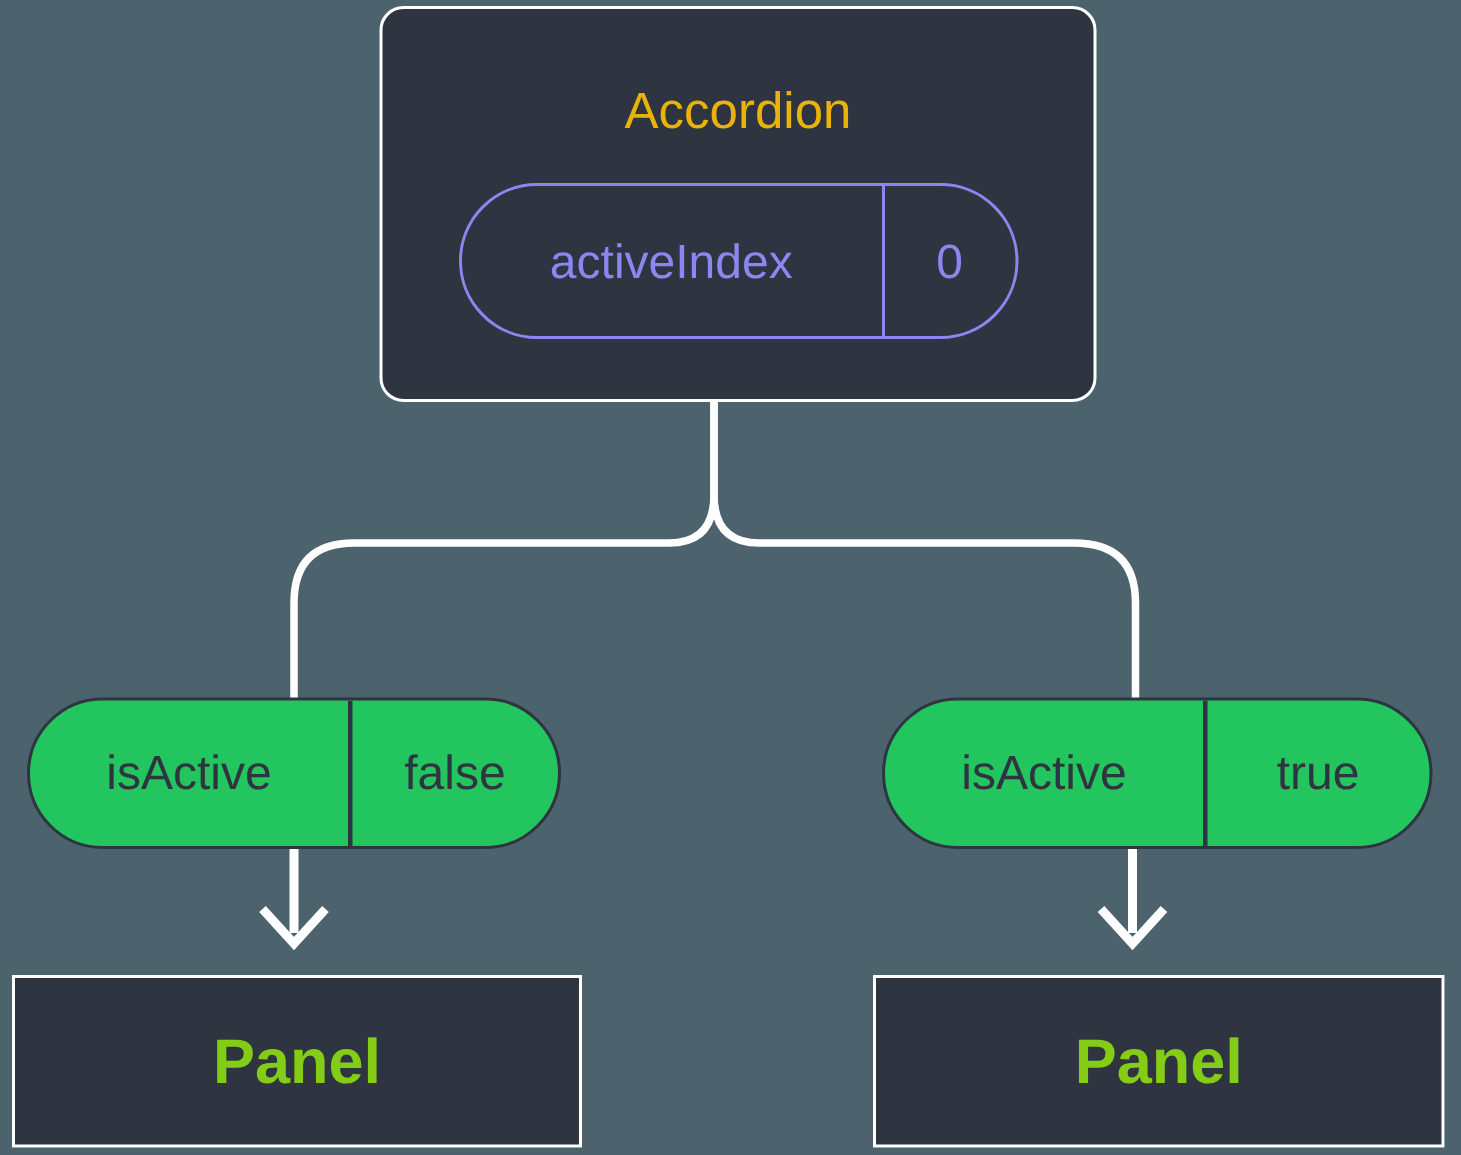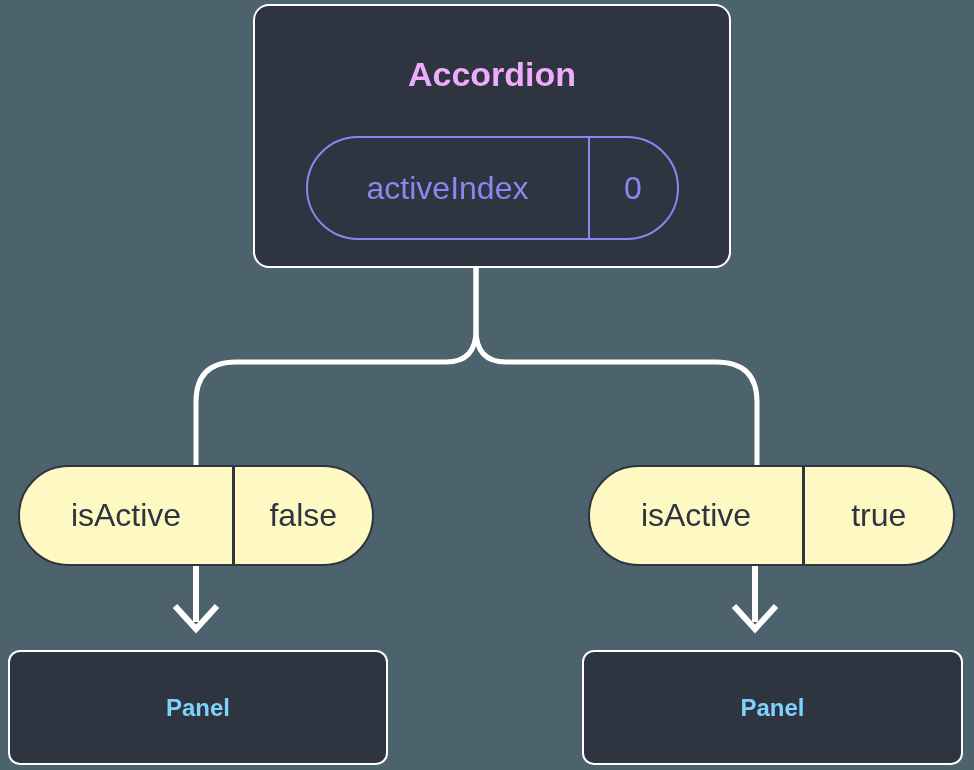--- a/index.html
+++ b/index.html
@@ -44,25 +44,25 @@
     left: 253px; top: 4px;
     width: 478px; height: 264px;
     border-radius: 16px;
     flex-direction: column;
     justify-content: flex-start;
   }
   .root-title {
     margin-top: 48px;
     line-height: 40px;
     font-size: 34px;
-    font-weight: 700;
-    color: #f0abfc;
+    font-weight: 400;
+    color: #eab308;
   }
   .state-pill {
-    margin-top: 42px;
+    margin-top: 28px;
     width: 373px; height: 104px;
     box-sizing: border-box;
     border: 2px solid #8b87f1;
     border-radius: 52px;
     display: flex;
     align-items: stretch;
     overflow: hidden;
     color: #8b87f1;
     font-size: 32px;
   }
@@ -76,21 +76,21 @@
   .state-pill .pill-divider {
     width: 2px;
     background: #8b87f1;
   }
 
   .prop-pill {
     position: absolute;
     top: 465px;
     height: 101px;
     box-sizing: border-box;
-    background: #fef9c3;
+    background: #22c55e;
     border: 2.5px solid #2e3440;
     border-radius: 51px;
     display: flex;
     align-items: stretch;
     overflow: hidden;
     z-index: 1;
     color: #2e3440;
     font-size: 32px;
   }
   .prop-pill .pill-section {
@@ -101,25 +101,25 @@
   .prop-pill .pill-key { width: 212px; }
   .prop-pill .pill-val { flex: 1; }
   .prop-pill .pill-divider {
     width: 2.5px;
     background: #2e3440;
   }
   .prop-pill-left  { left: 18px;  width: 356px; }
   .prop-pill-right { left: 588px; width: 367px; }
 
   .panel-node {
-    border-radius: 12px;
+    border-radius: 0;
     border-width: 2.5px;
-    font-size: 24px;
+    font-size: 42px;
     font-weight: 600;
-    color: #7dd3fc;
+    color: #84cc16;
   }
   .panel-left  { left: 8px;   top: 650px; width: 380px; height: 115px; }
   .panel-right { left: 582px; top: 650px; width: 381px; height: 115px; }
 </style>
 </head>
 <body>
 
 <div class="canvas">
 
   <svg class="connectors" viewBox="0 0 974 770" xmlns="http://www.w3.org/2000/svg" aria-hidden="true">

